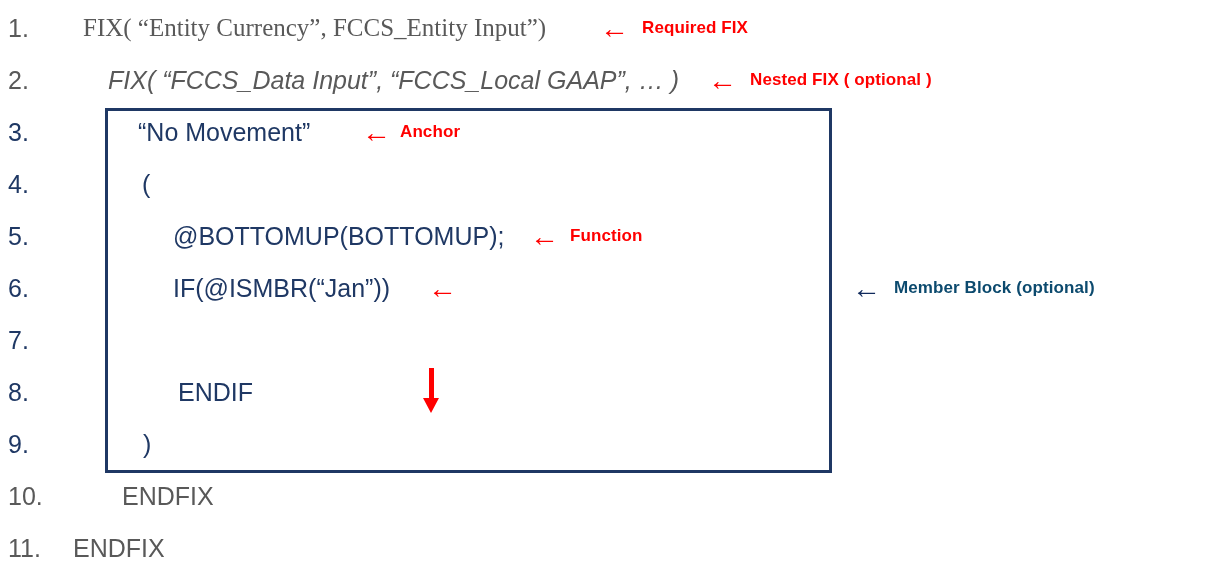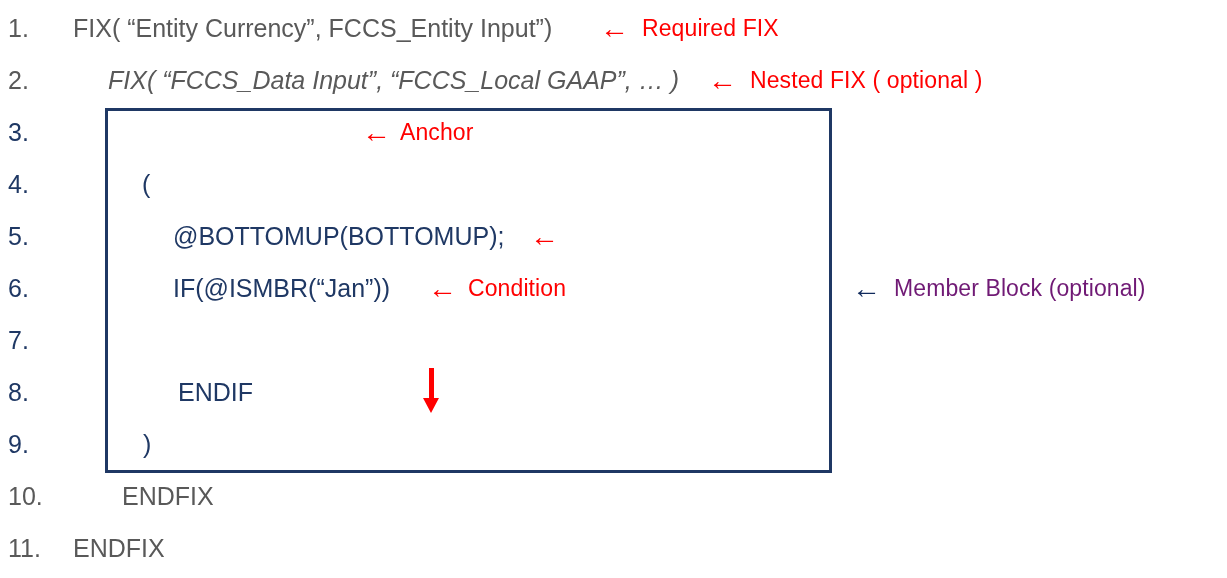--- a/index.html
+++ b/index.html
@@ -52,28 +52,28 @@
     font-size: 25px;
     line-height: 52px;
     white-space: pre;
   }
   .gray { color: #595959; }
   .navy { color: #1F3864; }
 
   
   .annot {
     position: absolute;
-    font-size: 23px;
-    font-weight: normal;
+    font-size: 17px;
+    font-weight: bold;
     line-height: 52px;
     white-space: pre;
     letter-spacing: 0.1px;
   }
   .annot.red { color: #FF0000; }
-  .annot.navyb { color: #701a75; }
+  .annot.navyb { color: #0c4a6e; }
 
   .arrow-left {
     position: absolute;
     line-height: 52px;
     font-size: 29px;
     font-weight: bold;
     white-space: pre;
   }
   .arrow-left.red { color: #FF0000; }
   .arrow-left.navyb { color: #102A5C; }
@@ -107,54 +107,55 @@
 </style>
 </head>
 <body>
 
 <div id="canvas">
 
   <div id="member-block-box"></div>
 
   <div class="code-row" style="top:2px;">
     <span class="ln gray">1.</span>
-    <span class="code gray" style="left:73px;">FIX( “Entity Currency”, FCCS_Entity Input”)</span>
+    <span class="code gray" style="left:83px;font-family:Liberation Serif, serif;">FIX( “Entity Currency”, FCCS_Entity Input”)</span>
     <span class="arrow-left red" style="left:600px;">←</span>
     <span class="annot red" style="left:642px;">Required FIX</span>
   </div>
 
   <div class="code-row" style="top:54px;">
     <span class="ln gray">2.</span>
     <span class="code gray" style="left:108px;font-style:italic;">FIX( “FCCS_Data Input”, “FCCS_Local GAAP”, … )</span>
     <span class="arrow-left red" style="left:708px;">←</span>
     <span class="annot red" style="left:750px;text-align:right;">Nested FIX ( optional )</span>
   </div>
 
   <div class="code-row" style="top:106px;">
     <span class="ln navy">3.</span>
+    <span class="code navy" style="left:138px;">“No Movement”</span>
     <span class="arrow-left red" style="left:362px;">←</span>
     <span class="annot red" style="left:400px;">Anchor</span>
   </div>
 
   <div class="code-row" style="top:158px;">
     <span class="ln navy">4.</span>
     <span class="code navy" style="left:142px;">(</span>
   </div>
 
   <div class="code-row" style="top:210px;">
     <span class="ln navy">5.</span>
     <span class="code navy" style="left:173px;">@BOTTOMUP(BOTTOMUP);</span>
     <span class="arrow-left red" style="left:530px;">←</span>
+    <span class="annot red" style="left:570px;">Function</span>
   </div>
 
   <div class="code-row" style="top:262px;">
     <span class="ln navy">6.</span>
     <span class="code navy" style="left:173px;">IF(@ISMBR(“Jan”))</span>
     <span class="arrow-left red" style="left:428px;">←</span>
-    <span class="annot red" style="left:468px;">Condition</span>
     <span class="arrow-left navyb" style="left:852px;">←</span>
     <span class="annot navyb" style="left:894px;">Member Block (optional)</span>
   </div>
 
   <div class="code-row" style="top:314px;">
     <span class="ln navy">7.</span>
   </div>
 
   <div class="code-row" style="top:366px;">
     <span class="ln navy">8.</span>

